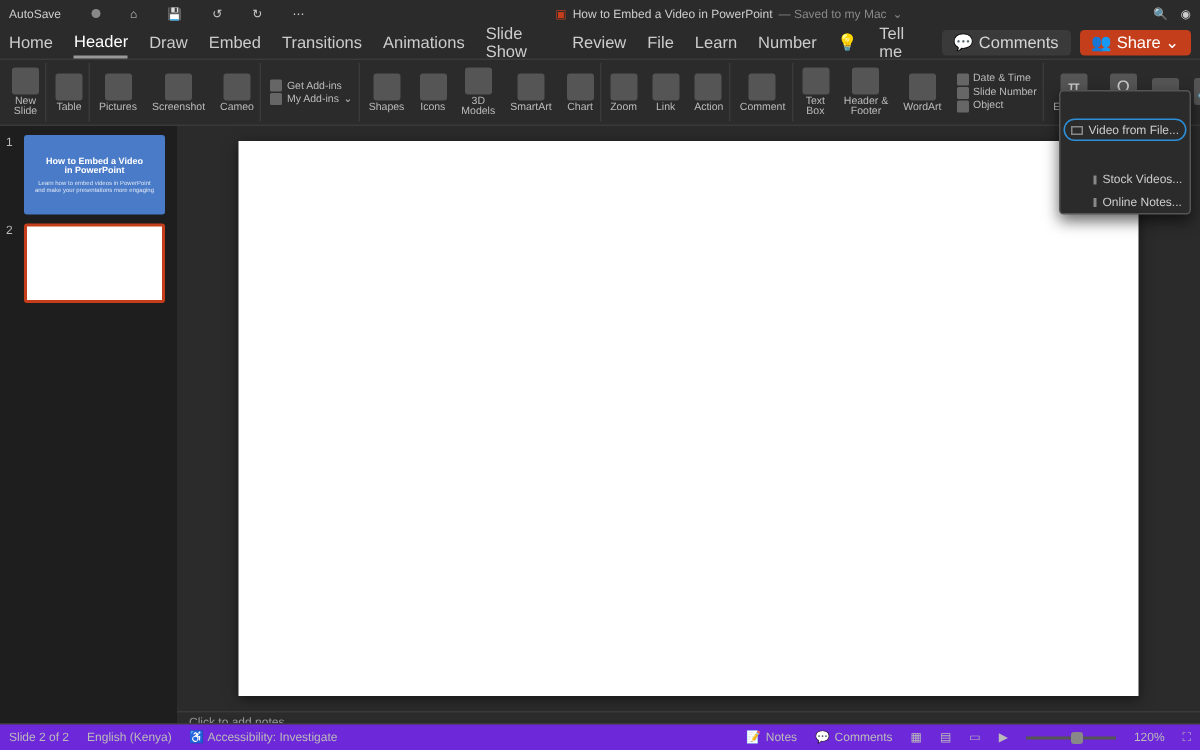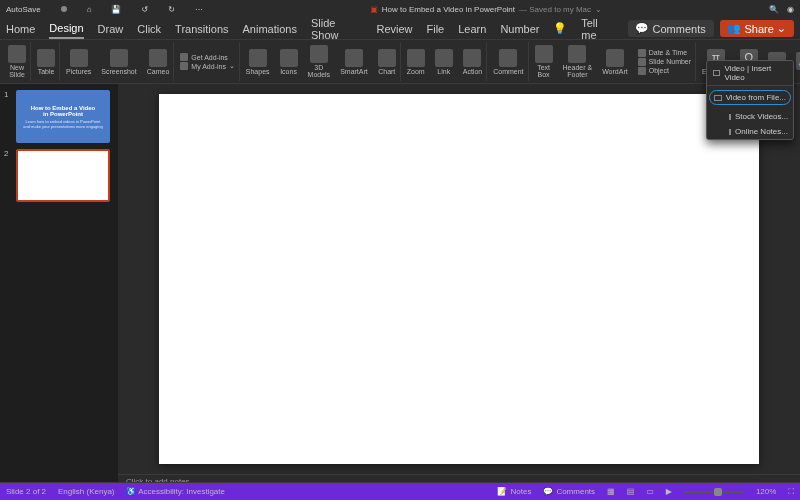--- a/index.html
+++ b/index.html
@@ -32,21 +32,21 @@
 .editor { flex: 1; display: flex; flex-direction: column; background: #2b2b2b; }
 .slide-area { flex: 1; display: flex; align-items: center; justify-content: center; padding: 10px; }
 .slide-canvas { width: 600px; height: 370px; background: #fff; box-shadow: 0 2px 8px rgba(0,0,0,.5); }
 .notes { height: 18px; background: #2b2b2b; border-top: 1px solid #3a3a3a; padding: 2px 8px; font-size: 8px; color: #999; display: flex; align-items: center; }
 .status { height: 18px; background: #6d28d9; border-top: 1px solid #3a3a3a; display: flex; align-items: center; padding: 0 6px; font-size: 8px; color: #bbb; gap: 12px; }
 .status .spacer { flex: 1; }
 .status .vbtn { display: flex; align-items: center; gap: 3px; }
 .video-menu { position: absolute; right: 6px; top: 60px; background: #2b2b2b; border: 1px solid #555; border-radius: 3px; width: 88px; font-size: 8px; z-index: 10; box-shadow: 0 4px 10px rgba(0,0,0,.6); }
 .video-menu .hdr { padding: 3px 6px; border-bottom: 1px solid #444; color: #ccc; display: flex; gap: 4px; align-items: center; }
 .video-menu .item { padding: 3px 22px; color: #ccc; display: flex; gap: 4px; align-items: center; cursor: pointer; white-space: nowrap; }
-.video-menu .item.highlight { border: 1.5px solid #2e8fd9; border-radius: 10px; margin: 4px 2px; padding: 2px 4px; }
+.video-menu .item.highlight { border: 1.5px solid #2e8fd9; border-radius: 10px; margin: 18px 2px; padding: 2px 4px; }
 .mini-sq { width: 8px; height: 6px; border: 1px solid #888; display: inline-block; }
 .zoom-slider { width: 60px; height: 2px; background: #555; position: relative; display: inline-block; }
 .zoom-slider::after { content:''; position:absolute; left:50%; top:-3px; width:8px; height:8px; background:#888; border-radius:2px; }
 </style>
 </head>
 <body>
 
 <div class="title-bar">
   <div class="left">
     <span>AutoSave</span>
@@ -64,23 +64,23 @@
     <span style="color:#888">⌄</span>
   </div>
   <div class="right">
     <span>🔍</span>
     <span>◉</span>
   </div>
 </div>
 
 <div class="tabs">
   <span class="tab">Home</span>
-  <span class="tab active">Design</span>
+  <span class="tab active">Header</span>
   <span class="tab">Draw</span>
-  <span class="tab">Click</span>
+  <span class="tab">Embed</span>
   <span class="tab">Transitions</span>
   <span class="tab">Animations</span>
   <span class="tab">Slide Show</span>
   <span class="tab">Review</span>
   <span class="tab">File</span>
   <span class="tab">Learn</span>
   <span class="tab">Number</span>
   <span style="color:#888">💡</span>
   <span class="tab">Tell me</span>
   <div class="tab-right">
@@ -204,24 +204,20 @@
     </div>
   <div class="rgroup noborder">
       <div class="icon-lg"></div>
     </div>
   <div class="rgroup noborder">
       <div class="icon-lg" style="display:flex;align-items:center;justify-content:center;color:#ccc;font-size:10px">🔊</div>
     </div>
 </div>
 
 <div class="video-menu">
-  <div class="hdr">
-      <span class="mini-sq"></span>
-      <span>Video | Insert Video</span>
-    </div>
   <div class="item highlight">
       <span class="mini-sq"></span>
       <span>Video from File...</span>
     </div>
   <div class="item">
       <span class="mini-sq"></span>
       <span>Stock Videos...</span>
     </div>
   <div class="item">
       <span class="mini-sq"></span>

